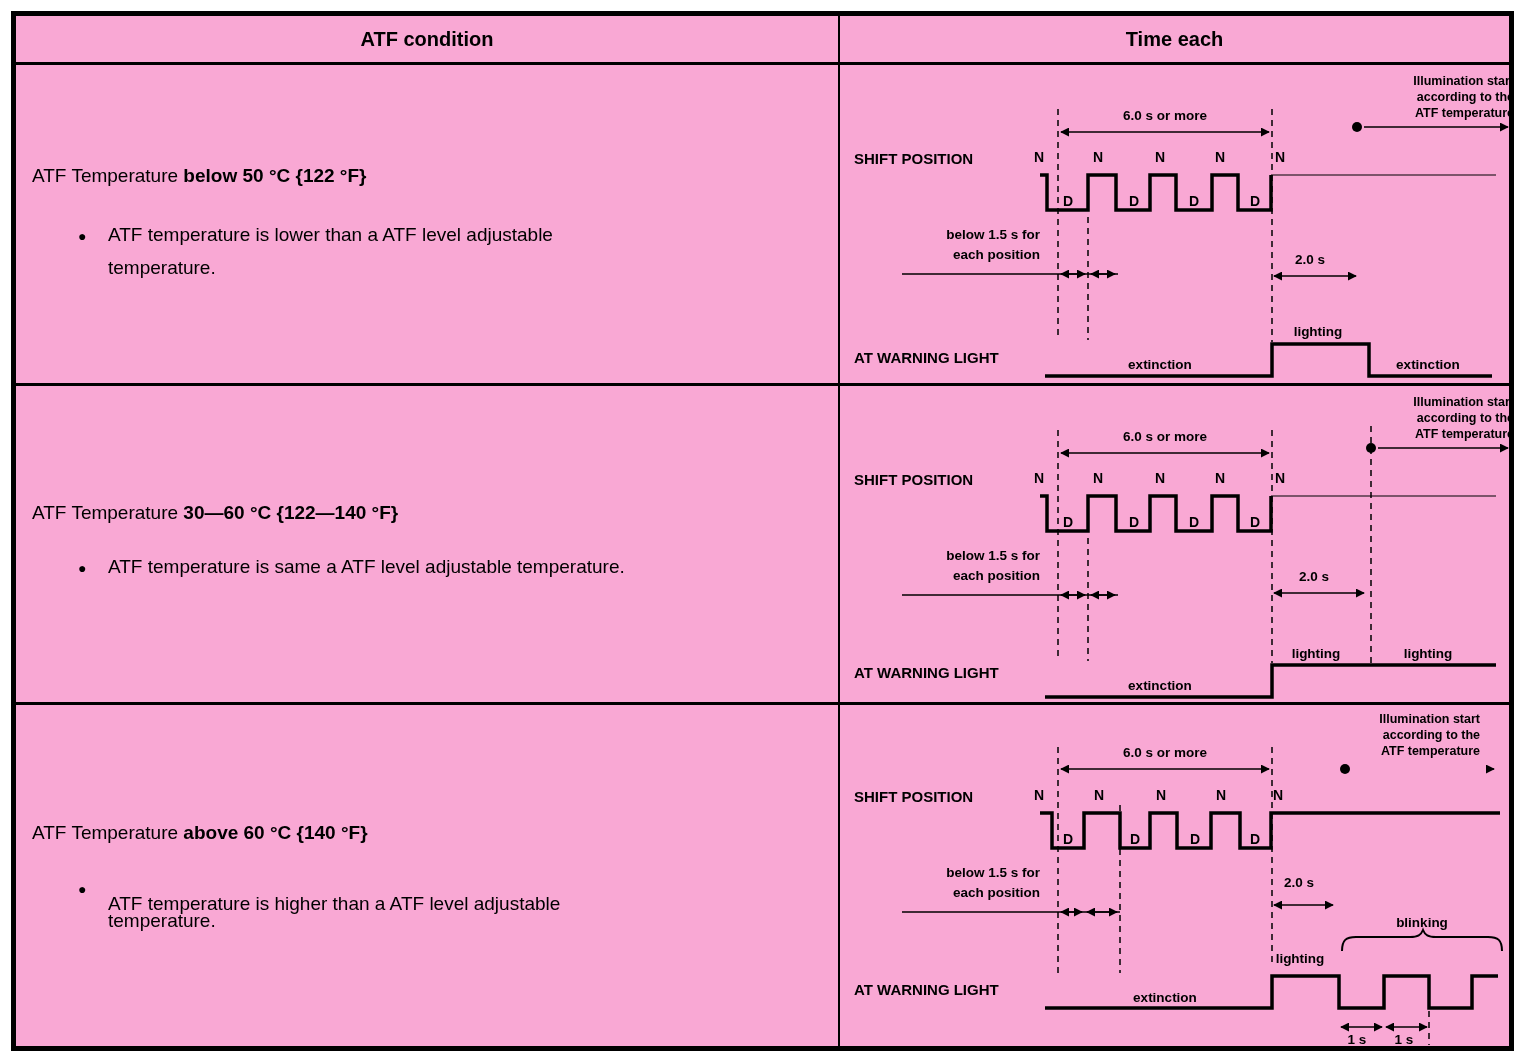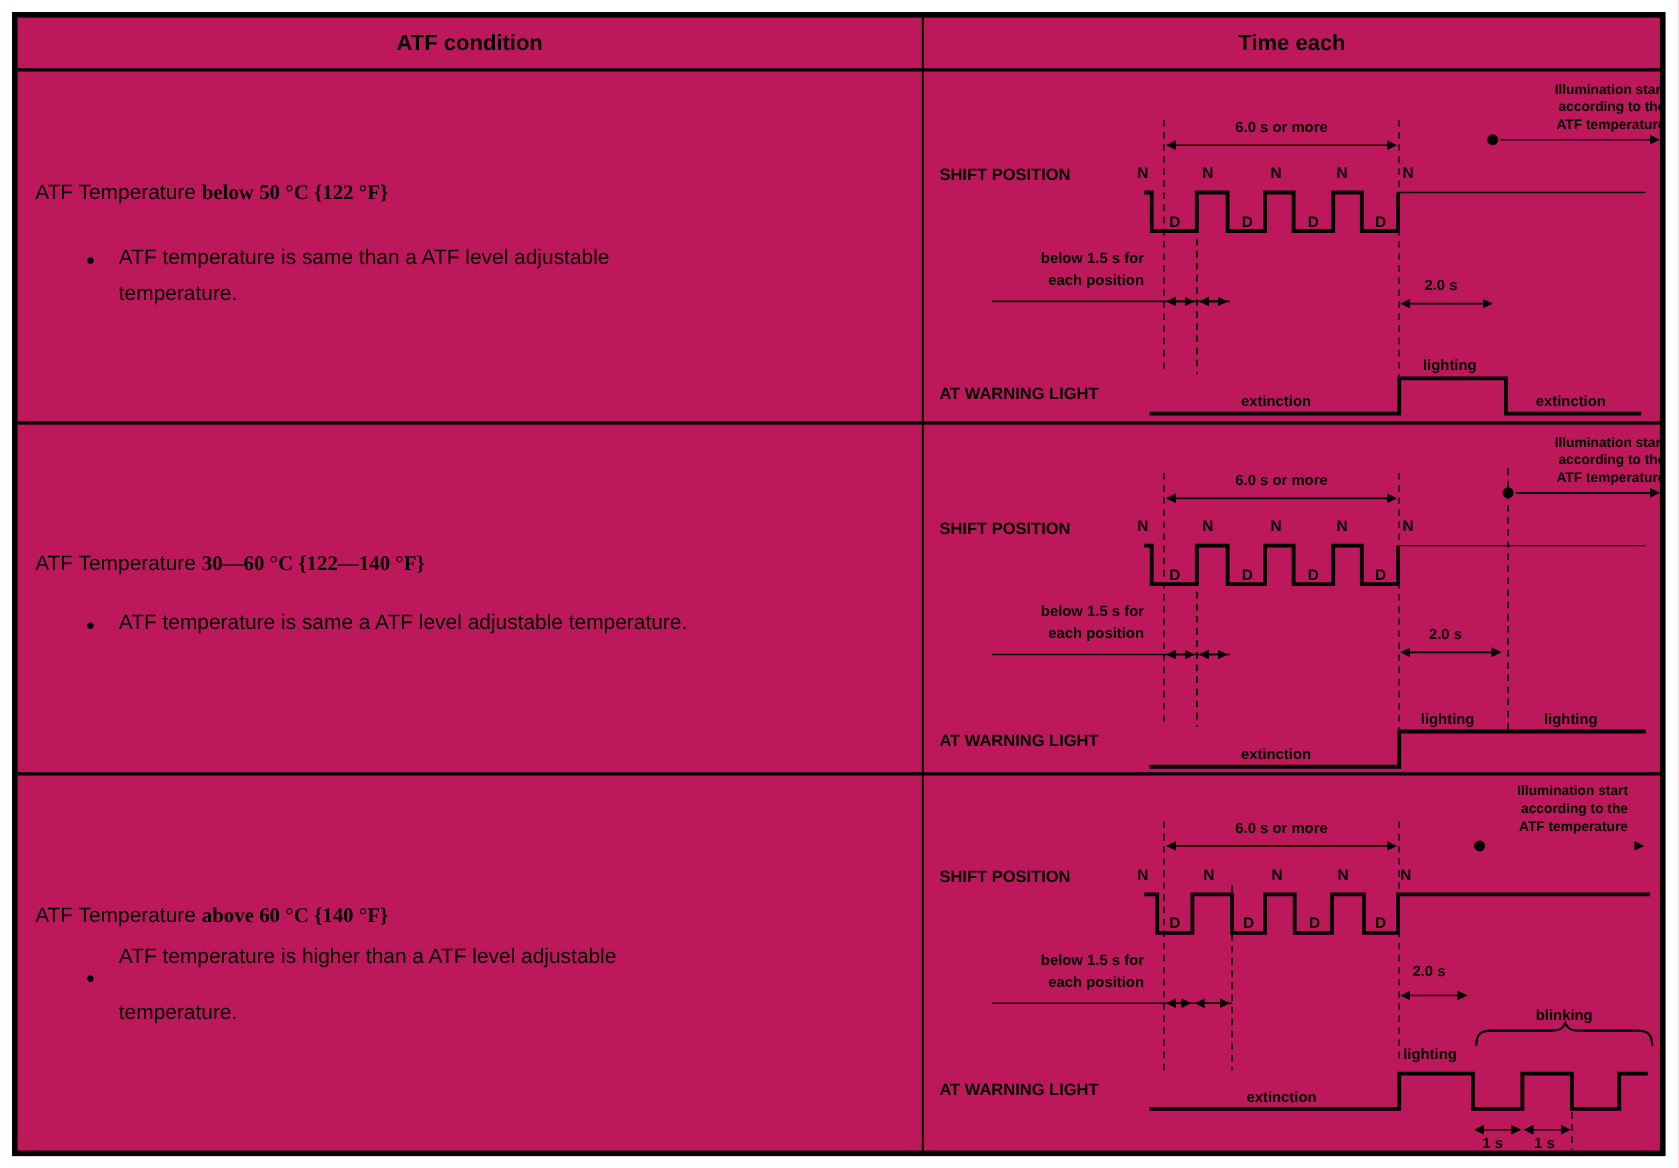--- a/index.html
+++ b/index.html
@@ -1,24 +1,24 @@
 <!DOCTYPE html>
 <html><head>
 <meta charset="utf-8">
 <style>
   * { box-sizing: border-box; margin: 0; padding: 0; }
   html,body { width:1526px; height:1062px; background:#fff; font-family:"Liberation Sans",sans-serif; color:#000; }
-  #tbl { position:absolute; left:11px; top:11px; width:1503px; height:1040px; border:5px solid #000; background:#be185d;
+  #tbl { position:absolute; left:11px; top:11px; width:1503px; height:1040px; border:5px solid #000; background:#f9a8d4;
          display:grid; grid-template-columns:822px 1fr; grid-template-rows:46px 321px 319px 1fr; }
   .hc { display:flex; align-items:center; justify-content:center; font-weight:bold; font-size:20px; overflow:hidden; }
   .rc { border-top:3px solid #000; overflow:hidden; position:relative; }
   .colr { border-left:2px solid #000; }
   .cond { font-size:19px; }
   .cond .title { position:absolute; left:16px; white-space:nowrap; }
-  .cond .b { font-weight:bold;font-family:Liberation Serif, serif; }
+  .cond .b { font-weight:bold; }
   .cond .blt-dot { position:absolute; left:62px; font-size:14px; }
   .cond .blt-l1, .cond .blt-l2 { position:absolute; left:92px; white-space:nowrap; }
   svg { display:block; }
   .t { font-family:"Liberation Sans",sans-serif; font-weight:bold; fill:#000; }
   .f12 { font-size:12.5px; } .f13 { font-size:13.5px; } .f14 { font-size:14px; } .f15 { font-size:15px; }
   .ln { stroke:#000; stroke-width:1.5; fill:none; }
   .thick { stroke:#000; stroke-width:3.5; fill:none; }
   .thin { stroke:#000; stroke-width:1.2; fill:none; }
   .dash { stroke:#000; stroke-width:1.5; fill:none; stroke-dasharray:6 5; }
 </style>
@@ -30,21 +30,21 @@
   <div class="hc">
     <span>ATF condition</span>
   </div>
   <div class="hc colr">
     <span>Time each</span>
   </div>
 
   <div class="rc cond">
     <div class="title" style="top:100px"><span>ATF Temperature </span><span class="b">below 50 °C {122 °F}</span></div>
     <div class="blt-dot" style="top:163px">●</div>
-    <div class="blt-l1" style="top:159px">ATF temperature is same than a ATF level adjustable</div>
+    <div class="blt-l1" style="top:159px">ATF temperature is lower than a ATF level adjustable</div>
     <div class="blt-l2" style="top:192px">temperature.</div>
   </div>
 
   <div class="rc colr">
     <svg width="676" height="318" viewBox="0 0 676 318">
       <defs>
         <marker id="arr" viewBox="0 0 10 10" refX="9" refY="5" markerWidth="9" markerHeight="9" markerUnits="userSpaceOnUse" orient="auto-start-reverse">
             <path d="M0,0 L10,5 L0,10 z"></path>
           </marker>
       </defs>
@@ -127,21 +127,21 @@
       <path class="thick" d="M205,311 H432 V279 H656"></path>
       <text class="t f13" x="320" y="304" text-anchor="middle">extinction</text>
       <text class="t f13" x="476" y="272" text-anchor="middle">lighting</text>
       <text class="t f13" x="588" y="272" text-anchor="middle">lighting</text>
     </svg>
   </div>
 
   <div class="rc cond">
     <div class="title" style="top:117px"><span>ATF Temperature </span><span class="b">above 60 °C {140 °F}</span></div>
     <div class="blt-dot" style="top:176px">●</div>
-    <div class="blt-l1" style="top:154px">ATF temperature is higher than a ATF level adjustable</div>
+    <div class="blt-l1" style="top:188px">ATF temperature is higher than a ATF level adjustable</div>
     <div class="blt-l2" style="top:205px">temperature.</div>
   </div>
 
   <div class="rc colr">
     <svg width="676" height="341" viewBox="0 0 676 341">
       <text class="t f12" x="640" y="18" text-anchor="end">Illumination start</text>
       <text class="t f12" x="640" y="34" text-anchor="end">according to the</text>
       <text class="t f12" x="640" y="50" text-anchor="end">ATF temperature</text>
       <circle cx="505" cy="64" r="5"></circle>
       <line class="ln" x1="646" y1="64" x2="654" y2="64" marker-end="url(#arr)"></line>

